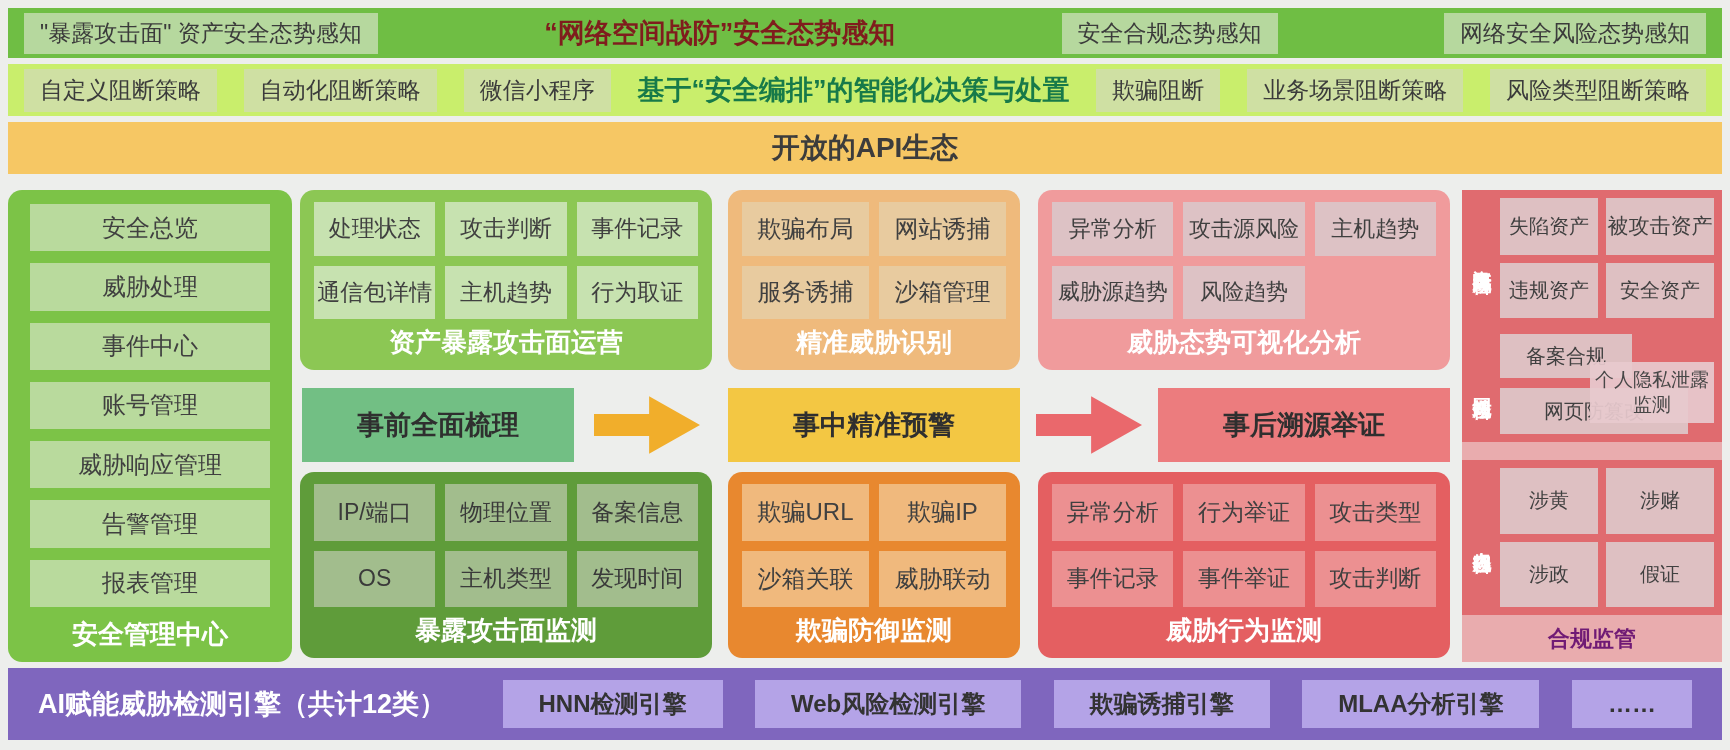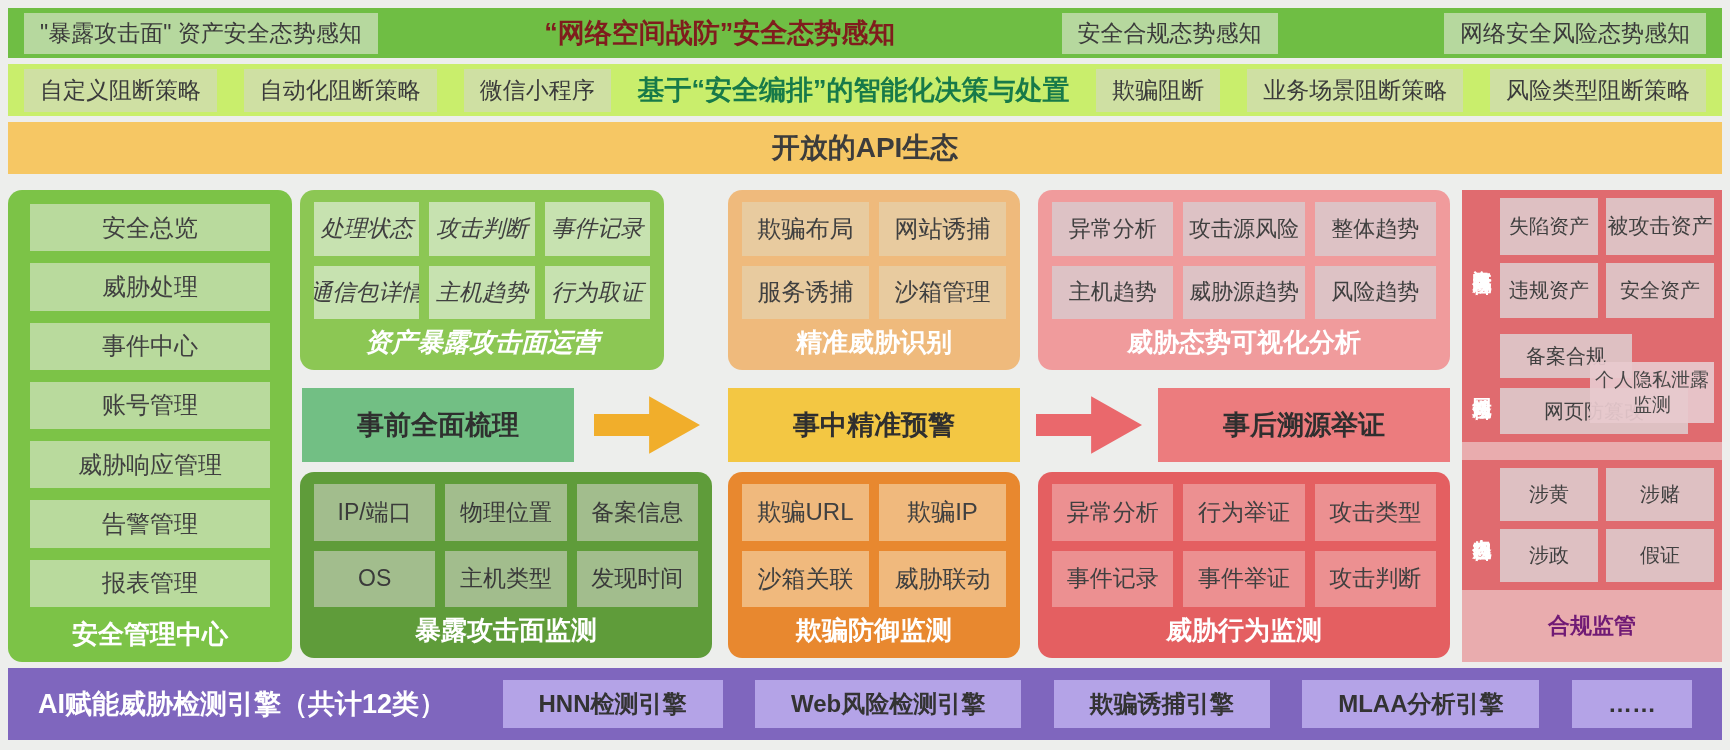--- a/index.html
+++ b/index.html
@@ -22,21 +22,21 @@
   .grid{display:grid;gap:10px;padding:12px 14px 2px;flex:1;}
   .g3{grid-template-columns:repeat(3,1fr);}
   .g2{grid-template-columns:repeat(2,1fr);}
   .vgrid{display:flex;flex-direction:column;gap:12px;padding:14px 22px 6px;flex:1;}
   .mchip{display:flex;align-items:center;justify-content:center;text-align:center;color:#404040;font-size:23px;white-space:nowrap;overflow:hidden;}
   .plabel{color:#ffffff;font-weight:bold;font-size:26px;text-align:center;padding:4px 0 10px;}
 
   #col1{left:8px;top:190px;width:284px;height:472px;background:#7cc347;}
   #col1 .mchip{background:#b9da9d;flex:1;font-size:24px;}
 
-  #col2top{left:300px;top:190px;width:364px;height:180px;background:#8cc754;font-style:italic;}
+  #col2top{left:300px;top:190px;width:412px;height:180px;background:#8cc754;}
   #col2top .mchip{background:#c7e2b0;}
   #col2bot{left:300px;top:472px;width:412px;height:186px;background:#5f9c3a;}
   #col2bot .mchip{background:#a2bd8d;color:#3a3a3a;}
 
   #col3top{left:728px;top:190px;width:292px;height:180px;background:#efba7c;}
   #col3top .mchip{background:#e8cb9f;font-size:24px;}
   #col3bot{left:728px;top:472px;width:292px;height:186px;background:#e8882f;}
   #col3bot .mchip{background:#f0b97d;font-size:24px;}
 
   #col4top{left:1038px;top:190px;width:412px;height:180px;background:#f09b9c;}
@@ -55,21 +55,21 @@
 
   
   #col5{position:absolute;left:1462px;top:190px;width:260px;height:472px;background:#e9acae;display:flex;flex-direction:column;box-sizing:border-box;}
   .c5sec{background:#e06b6f;display:flex;padding:8px 8px 8px 2px;box-sizing:border-box;}
   .vlabel{writing-mode:vertical-rl;text-orientation:upright;color:#ffffff;font-weight:bold;font-size:19px;width:36px;display:flex;align-items:center;justify-content:center;letter-spacing:1px;}
   .c5grid{display:grid;grid-template-columns:1fr 1.1fr;gap:8px;flex:1;}
   .c5chip{background:#dec0c2;font-size:20px;}
   .c5chip.small{font-size:21px;}
   #c5a{height:136px;}
   #c5b{height:116px;position:relative;}
-  #c5c{height:130px;margin-top:18px;}
+  #c5c{height:155px;margin-top:18px;}
   .c5col{display:flex;flex-direction:column;gap:10px;flex:1;align-items:flex-start;}
   .wchip1{width:132px;height:44px;}
   .wchip2{width:188px;height:46px;}
   .overlay-chip{position:absolute;right:8px;top:36px;width:120px;background:rgba(231,201,205,0.93);color:#474747;font-size:19px;text-align:center;padding:6px 2px;line-height:1.3;}
   .c5footer{flex:1;display:flex;align-items:center;justify-content:center;color:#701a75;font-weight:bold;font-size:22px;}
 
   
   #purple{top:668px;height:72px;background:#7f66be;padding:0 30px;justify-content:space-between;}
   .engines-title{color:#ffffff;font-weight:bold;font-size:27px;white-space:nowrap;margin-right:24px;}
   .echip{background:#b4a3e7;height:48px;display:flex;align-items:center;justify-content:center;padding:0 36px;font-size:24px;font-weight:bold;color:#333333;white-space:nowrap;}
@@ -166,21 +166,20 @@
       <div class="mchip">沙箱关联</div>
       <div class="mchip">威胁联动</div>
     </div>
     <div class="plabel">欺骗防御监测</div>
   </div>
 
   <div class="panel" id="col4top">
     <div class="grid g3">
       <div class="mchip">异常分析</div>
       <div class="mchip">攻击源风险</div>
-      <div class="mchip">整体趋势</div>
       <div class="mchip">主机趋势</div>
       <div class="mchip">威胁源趋势</div>
       <div class="mchip">风险趋势</div>
     </div>
     <div class="plabel">威胁态势可视化分析</div>
   </div>
 
   <div class="panel" id="col4bot">
     <div class="grid g3">
       <div class="mchip">异常分析</div>

